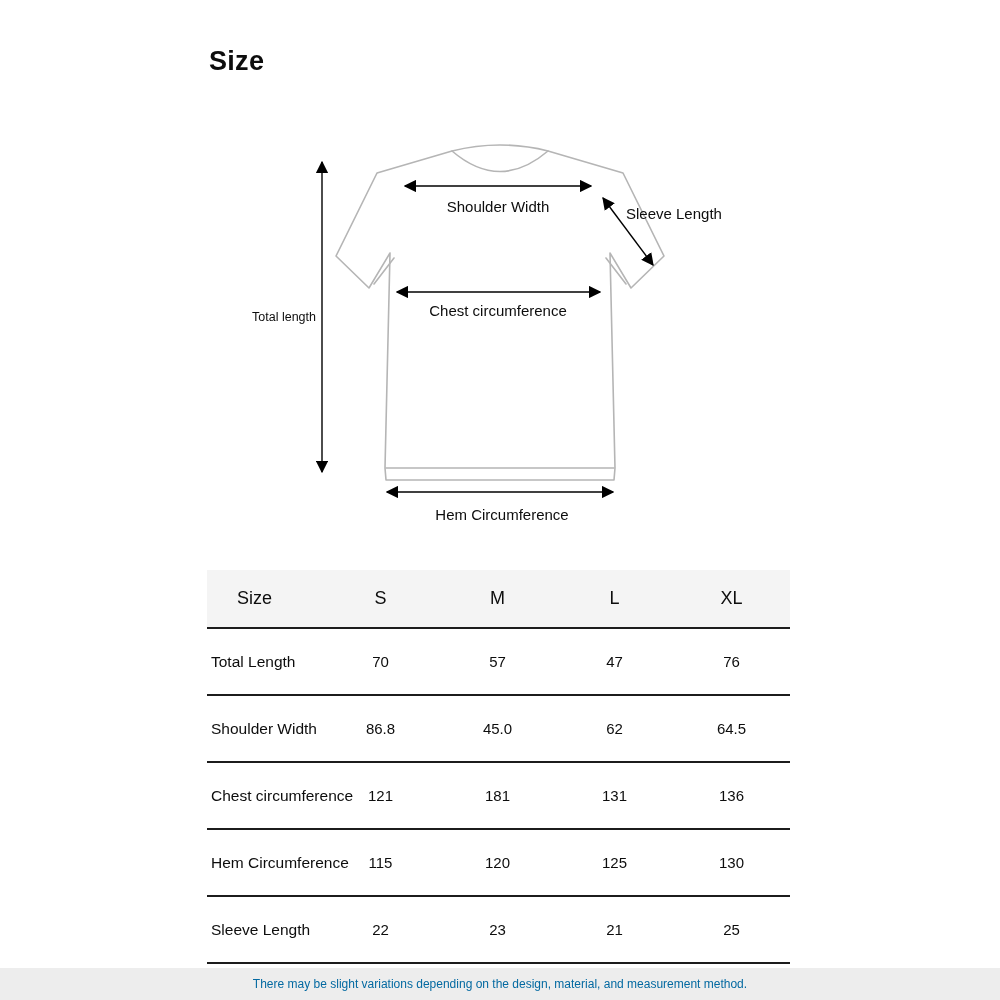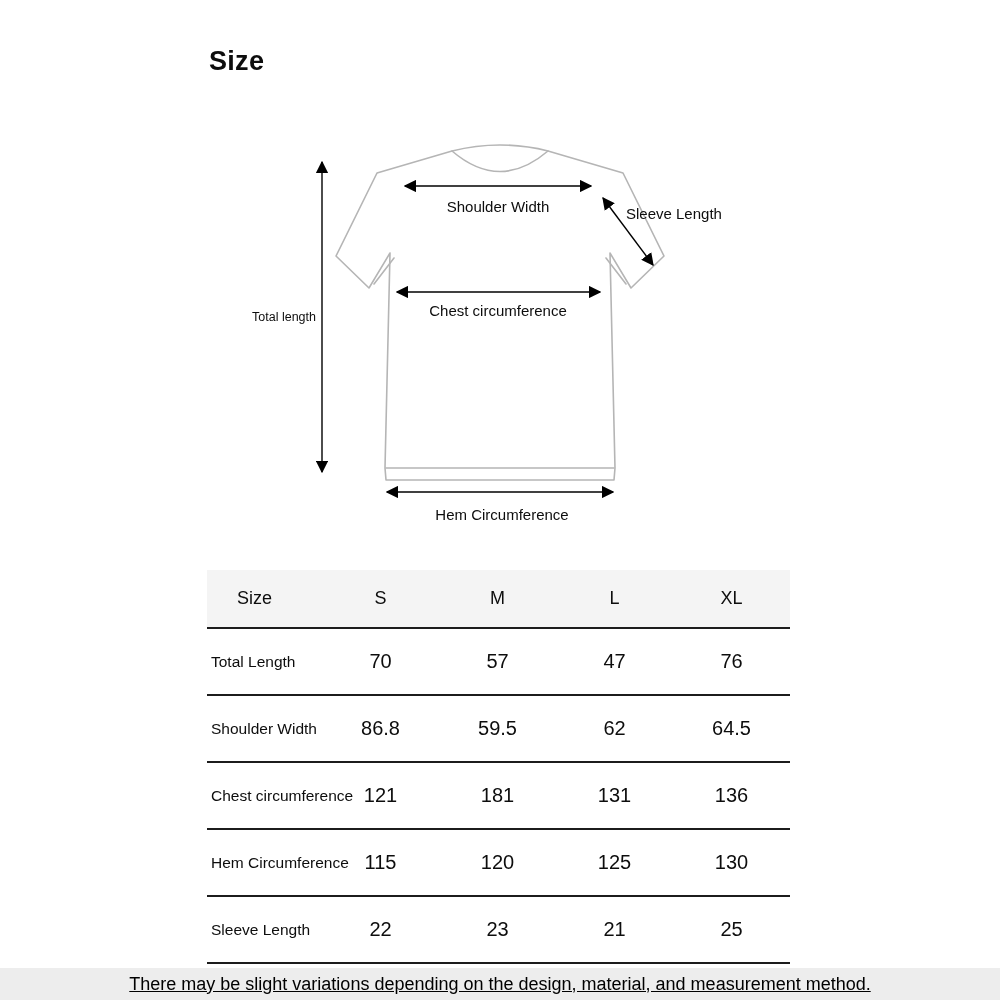--- a/index.html
+++ b/index.html
@@ -63,40 +63,39 @@
     font-size: 15.5px;
     white-space: nowrap;
     color: #0d0d0d;
   }
   .trow.header .cell-label {
     padding-left: 30px;
     font-size: 18px;
   }
   .cell-val {
     text-align: center;
-    font-size: 20px;
+    font-size: 15px;
     color: #0d0d0d;
   }
   .trow.header .cell-val { font-size: 18px; }
 
   .footer-bar {
     position: absolute;
     left: 0;
     top: 968px;
     width: 1000px;
     height: 32px;
     background: #ededed;
     display: flex;
     align-items: center;
     justify-content: center;
   }
   .footer-bar span {
-    font-size: 18px;
-    color: #000000;
-    text-decoration: underline;
+    font-size: 12px;
+    color: #0369a1;
   }
 </style>
 </head>
 <body>
 
 <div class="page">
 
   <div class="title">Size</div>
 
   <div class="diagram">
@@ -159,21 +158,21 @@
       <div class="cell-label">Total Length</div>
       <div class="cell-val">70</div>
       <div class="cell-val">57</div>
       <div class="cell-val">47</div>
       <div class="cell-val">76</div>
     </div>
 
     <div class="trow">
       <div class="cell-label">Shoulder Width</div>
       <div class="cell-val">86.8</div>
-      <div class="cell-val">59.5</div>
+      <div class="cell-val">45.0</div>
       <div class="cell-val">62</div>
       <div class="cell-val">64.5</div>
     </div>
 
     <div class="trow">
       <div class="cell-label">Chest circumference</div>
       <div class="cell-val">121</div>
       <div class="cell-val">181</div>
       <div class="cell-val">131</div>
       <div class="cell-val">136</div>

